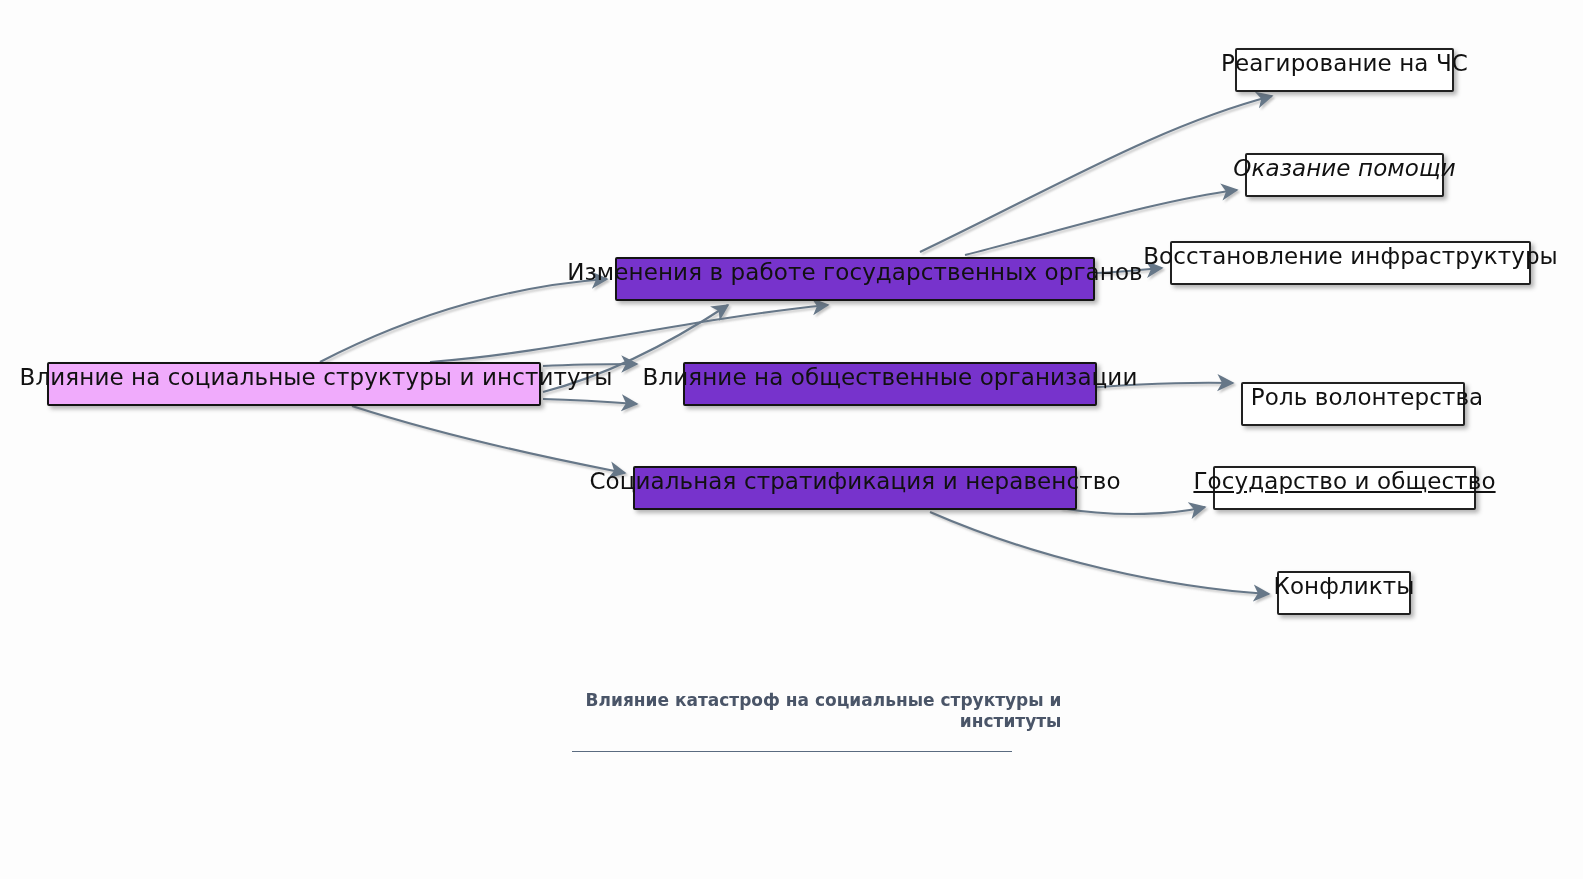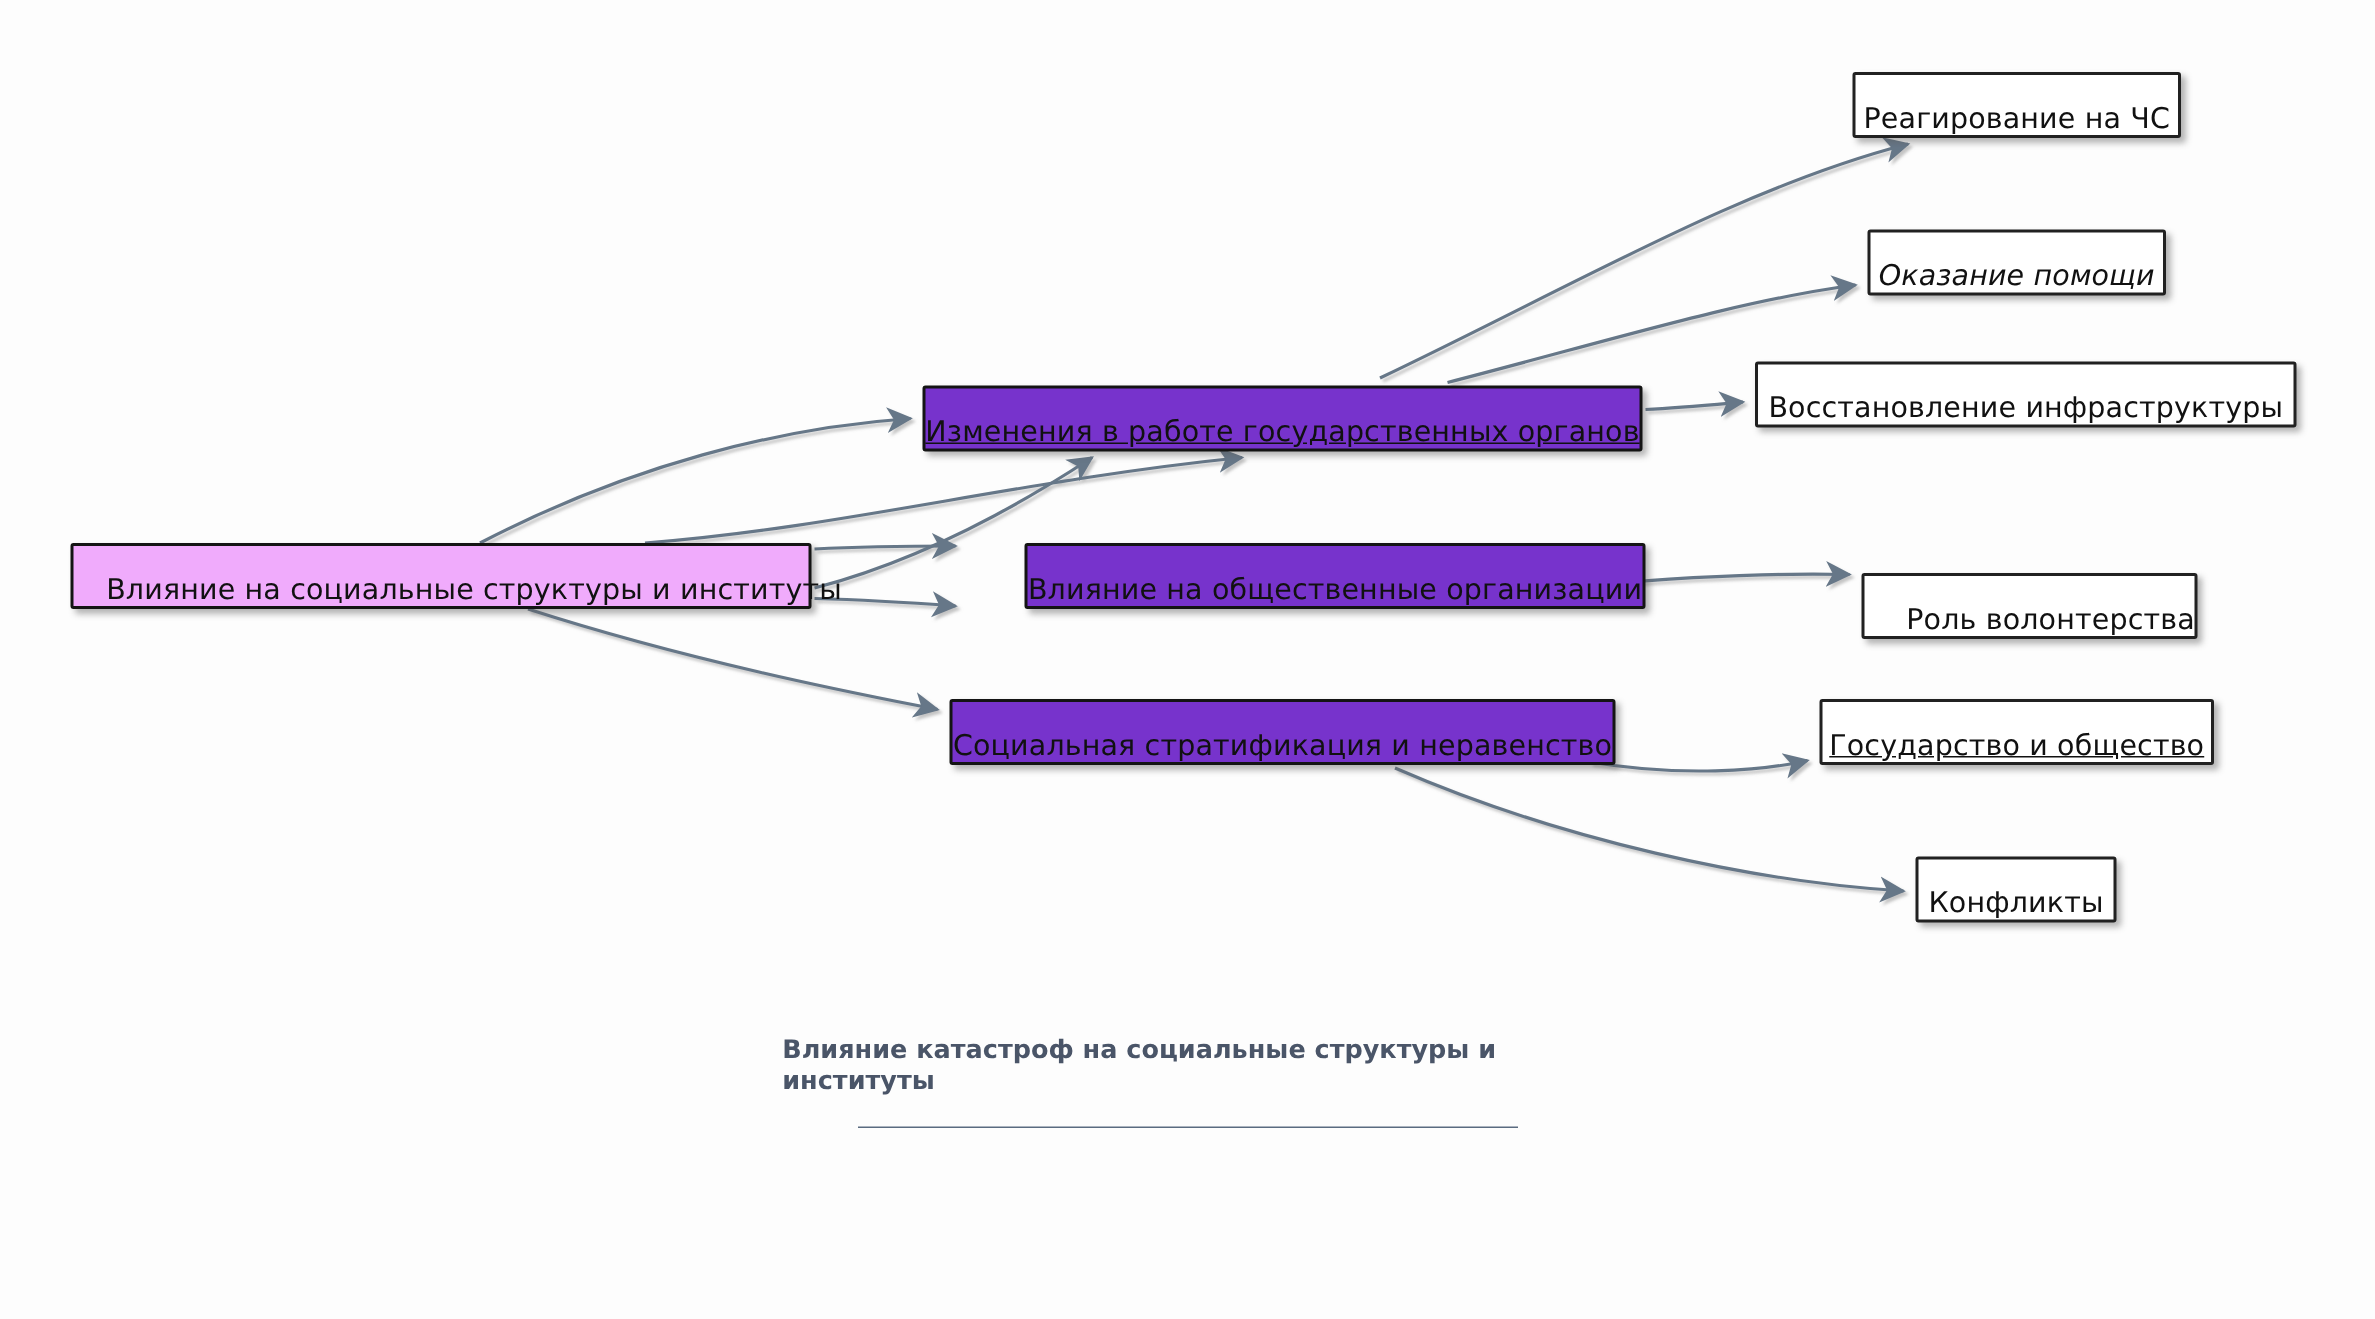--- a/index.html
+++ b/index.html
@@ -17,25 +17,25 @@
   #canvas {
     position: absolute;
     top: 0; left: 0;
     width: 1583px;
     height: 879px;
   }
   .node {
     position: absolute;
     box-sizing: border-box;
     display: flex;
-    align-items: flex-end;
+    align-items: flex-start;
     justify-content: center;
     border-radius: 2px;
     border: 2px solid #1a1a1a;
-    font-size: 19px;
+    font-size: 23px;
     color: #111111;
     white-space: nowrap;
     letter-spacing: 0.1px;
     box-shadow: 3px 3px 4px rgba(90,90,90,0.45);
     background: #ffffff;
   }
   .node.root {
     background: #f0abfc;
     border-color: #141414;
     padding-left: 44px;
@@ -47,21 +47,21 @@
   .node.leaf {
     background: #ffffff;
     border-color: #212121;
     border-width: 2px;
   }
   #footer {
     position: absolute;
     left: 0;
     top: 690px;
     width: 1583px;
-    text-align: left;
+    text-align: right;
   }
   #footer .ftitle {
     font-size: 17px;
     font-weight: bold;
     color: #4a5568;
     line-height: 1.25;
     width: 540px;
     margin: 0 auto;
   }
   #footer .fdivider {
@@ -113,21 +113,21 @@
 
     <path d="M 1060 508 C 1120 518, 1175 514, 1205 507" marker-end="url(#arrow)"></path>
     <path d="M 930 512 C 1040 560, 1170 588, 1269 594" marker-end="url(#arrow)"></path>
   </g>
 </svg>
 
 <div class="node root" style="left:47px; top:362px; width:494px; height:44px;">
   <span>Влияние на социальные структуры и институты</span>
 </div>
 
-<div class="node branch" style="left:615px; top:257px; width:480px; height:44px;text-decoration:underline;">
+<div class="node branch" style="left:615px; top:257px; width:480px; height:44px;">
   <span>Изменения в работе государственных органов</span>
 </div>
 
 <div class="node branch" style="left:683px; top:362px; width:414px; height:44px;">
   <span>Влияние на общественные организации</span>
 </div>
 
 <div class="node branch" style="left:633px; top:466px; width:444px; height:44px;">
   <span>Социальная стратификация и неравенство</span>
 </div>

